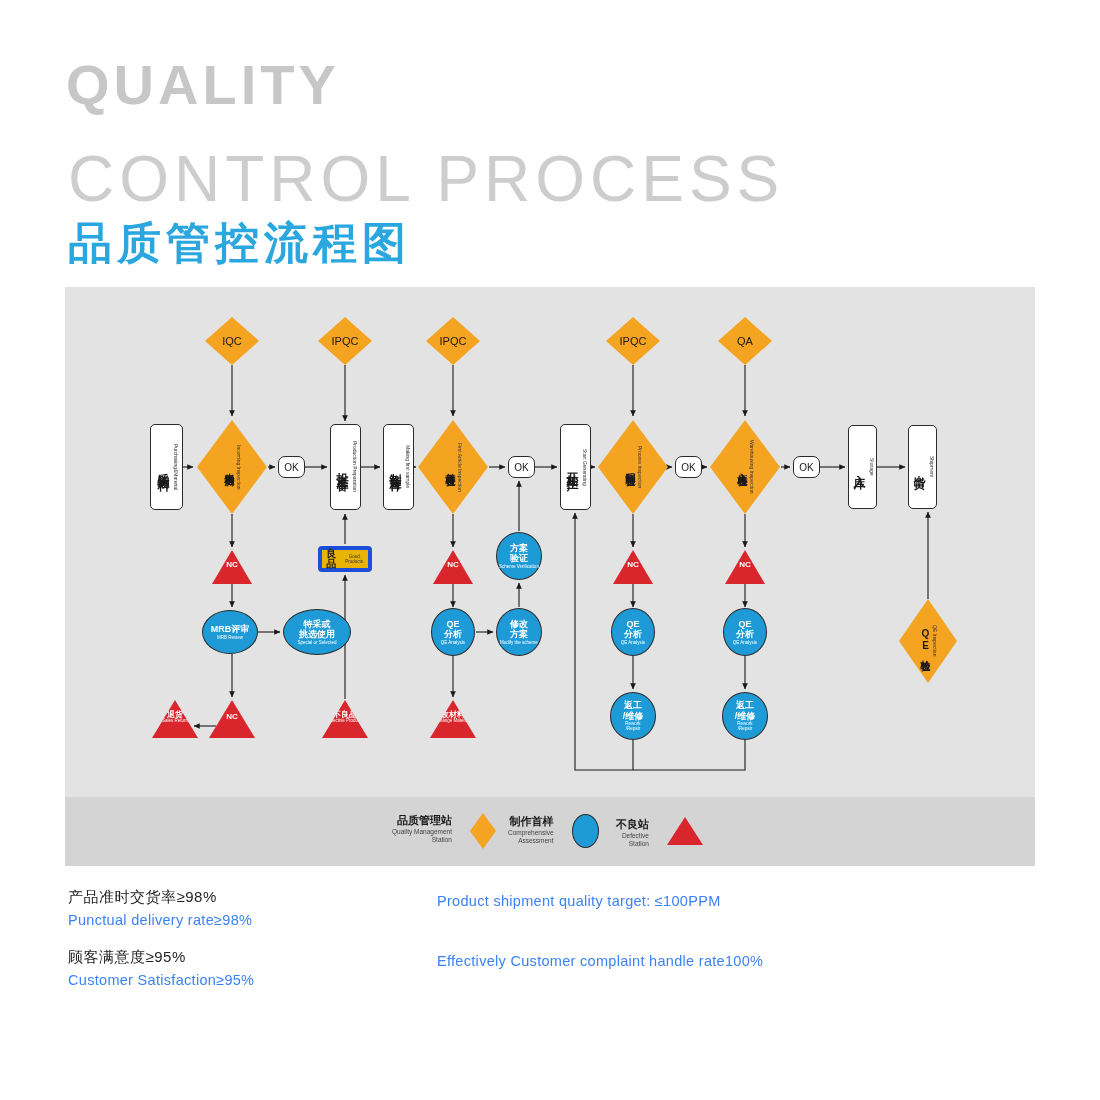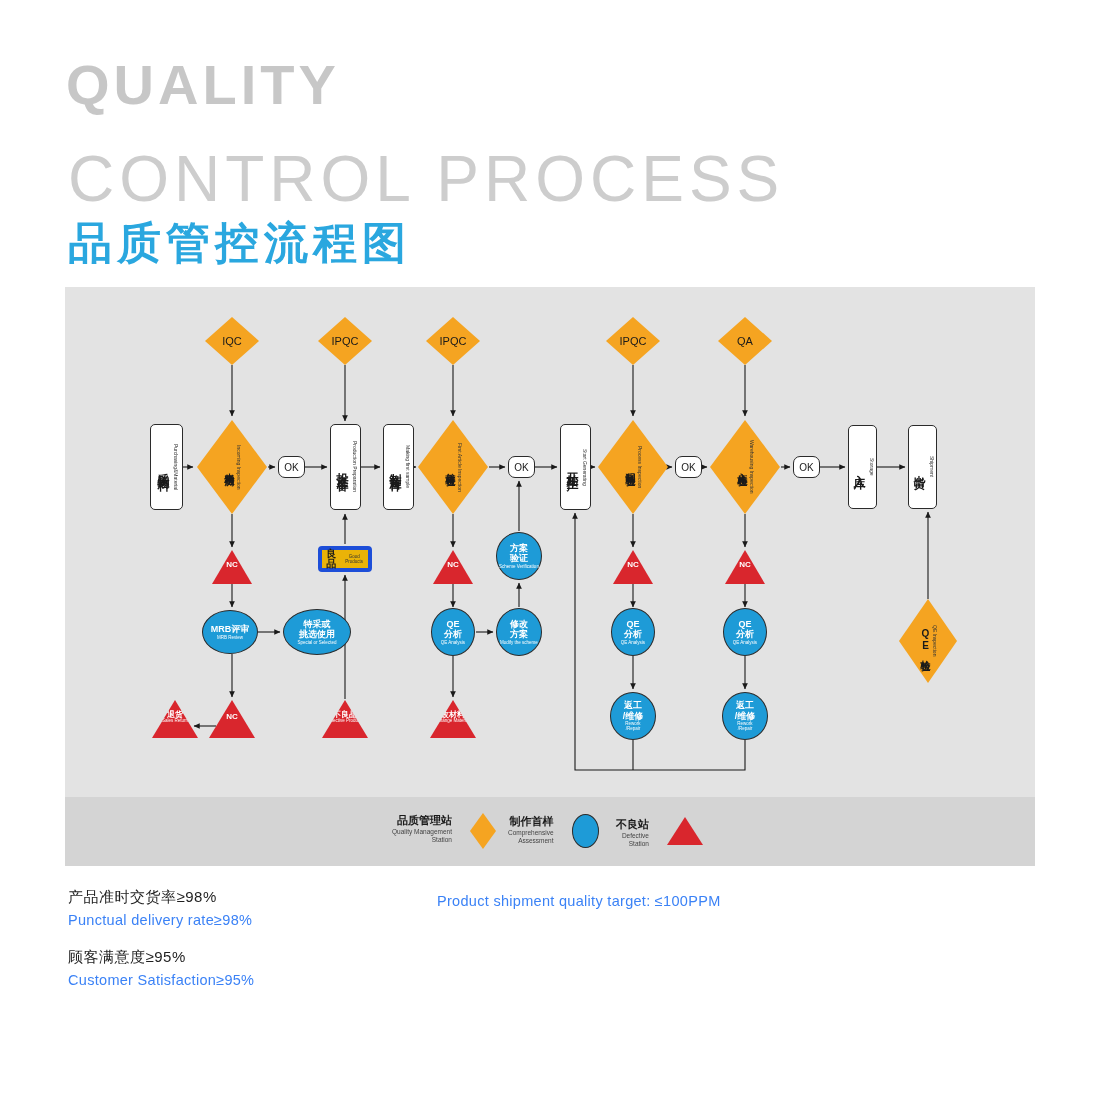--- a/index.html
+++ b/index.html
@@ -298,13 +298,14 @@
   <div class="m-en">Punctual delivery rate≥98%</div>
 </div>
 <div class="metric" style="left:68px;top:948px">
   <div class="m-cn">顾客满意度≥95%</div>
   <div class="m-en">Customer Satisfaction≥95%</div>
 </div>
 <div class="metric" style="left:437px;top:888px">
   <div class="m-en">Product shipment quality target: ≤100PPM</div>
 </div>
 <div class="metric" style="left:437px;top:948px">
+  <div class="m-en">Effectively Customer complaint handle rate100%</div>
 </div>
 
 </body></html>

